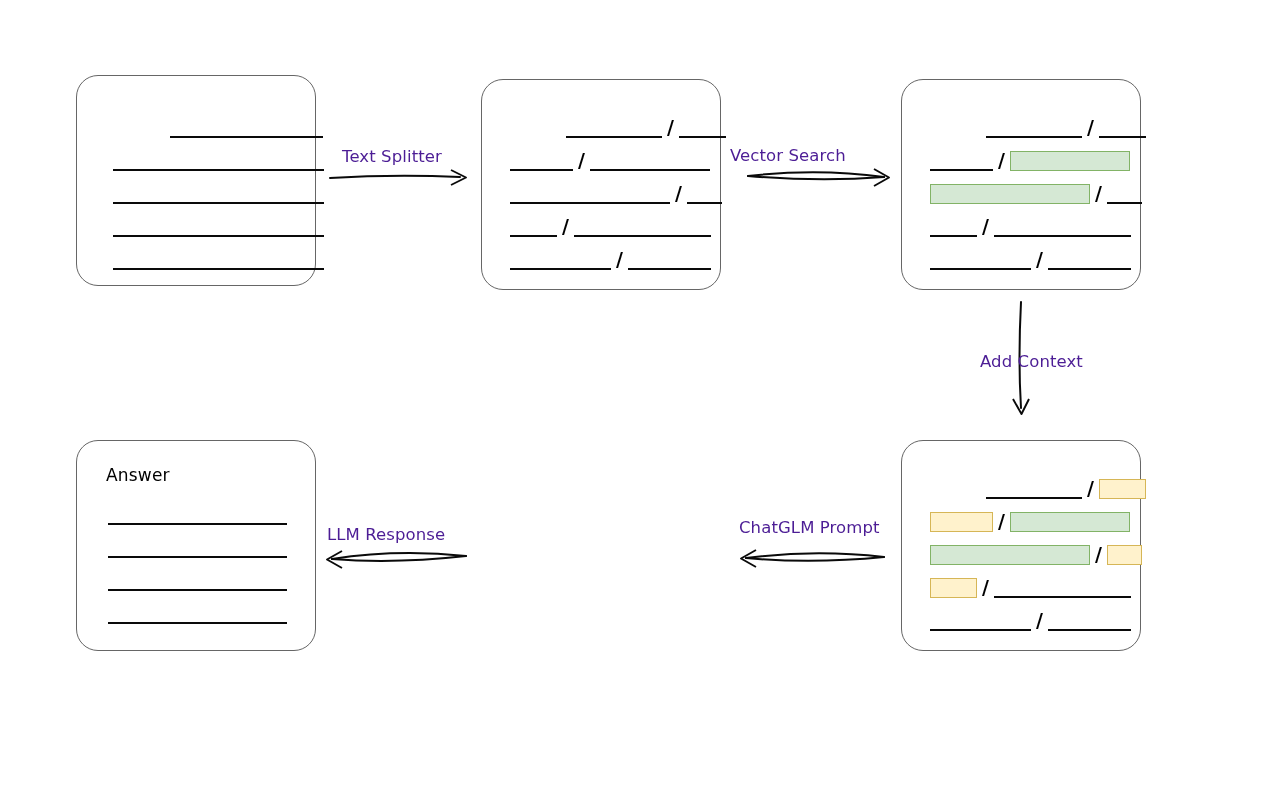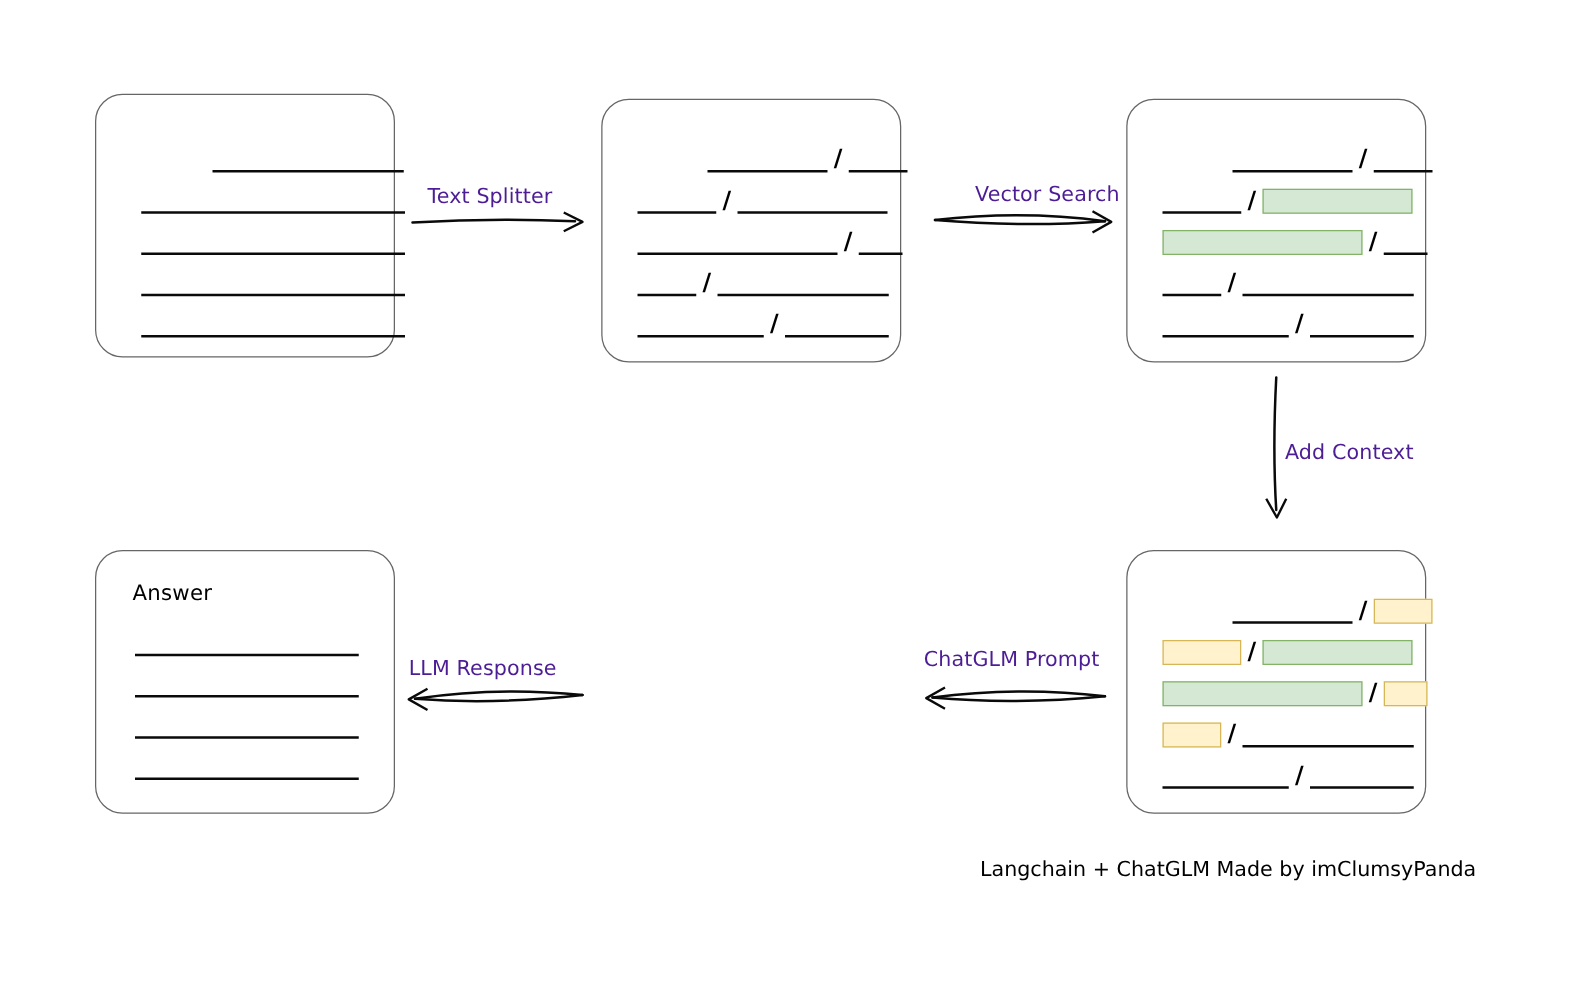--- a/index.html
+++ b/index.html
@@ -150,22 +150,22 @@
     </g>
 
     <g>
       <path d="M466 556 Q 397 549 332 559" stroke="#0a0a0a" stroke-width="2" fill="none" stroke-linecap="round"></path>
       <path d="M466 556 Q 394 564 332 559" stroke="#0a0a0a" stroke-width="2" fill="none" stroke-linecap="round"></path>
       <path d="M342 551 L 327 559.5 L 342 568" stroke="#0a0a0a" stroke-width="1.9" fill="none" stroke-linejoin="round"></path>
     </g>
   </svg>
 
   <div class="edge-label" style="left:342px; top:147px;">Text Splitter</div>
-  <div class="edge-label" style="left:780px; top:146px;">Vector Search</div>
-  <div class="edge-label" style="left:1028px; top:352px;">Add Context</div>
+  <div class="edge-label" style="left:730px; top:146px;">Vector Search</div>
+  <div class="edge-label" style="left:980px; top:352px;">Add Context</div>
   <div class="edge-label" style="left:739px; top:518px;">ChatGLM Prompt</div>
   <div class="edge-label" style="left:327px; top:525px;">LLM Response</div>
 
   <div class="node" style="left:76px; top:75px; width:240px; height:211px;">
     <div class="lines">
         <div class="line-row" style="left: 93px; top: 40px;">
           <div class="seg plain" style="width: 153px;"></div>
         </div>
         <div class="line-row" style="left: 36px; top: 73px;">
           <div class="seg plain" style="width: 211px;"></div>
@@ -284,15 +284,14 @@
         </div>
         <div class="line-row" style="left: 31px; top: 128px;">
           <div class="seg plain" style="width: 179px;"></div>
         </div>
         <div class="line-row" style="left: 31px; top: 161px;">
           <div class="seg plain" style="width: 179px;"></div>
         </div>
       </div>
   </div>
 
-  <div class="footer-note" style="left:784px; top:686px;">Langchain + ChatGLM Made by imClumsyPanda</div>
 
 </div>
 
 </body></html>

